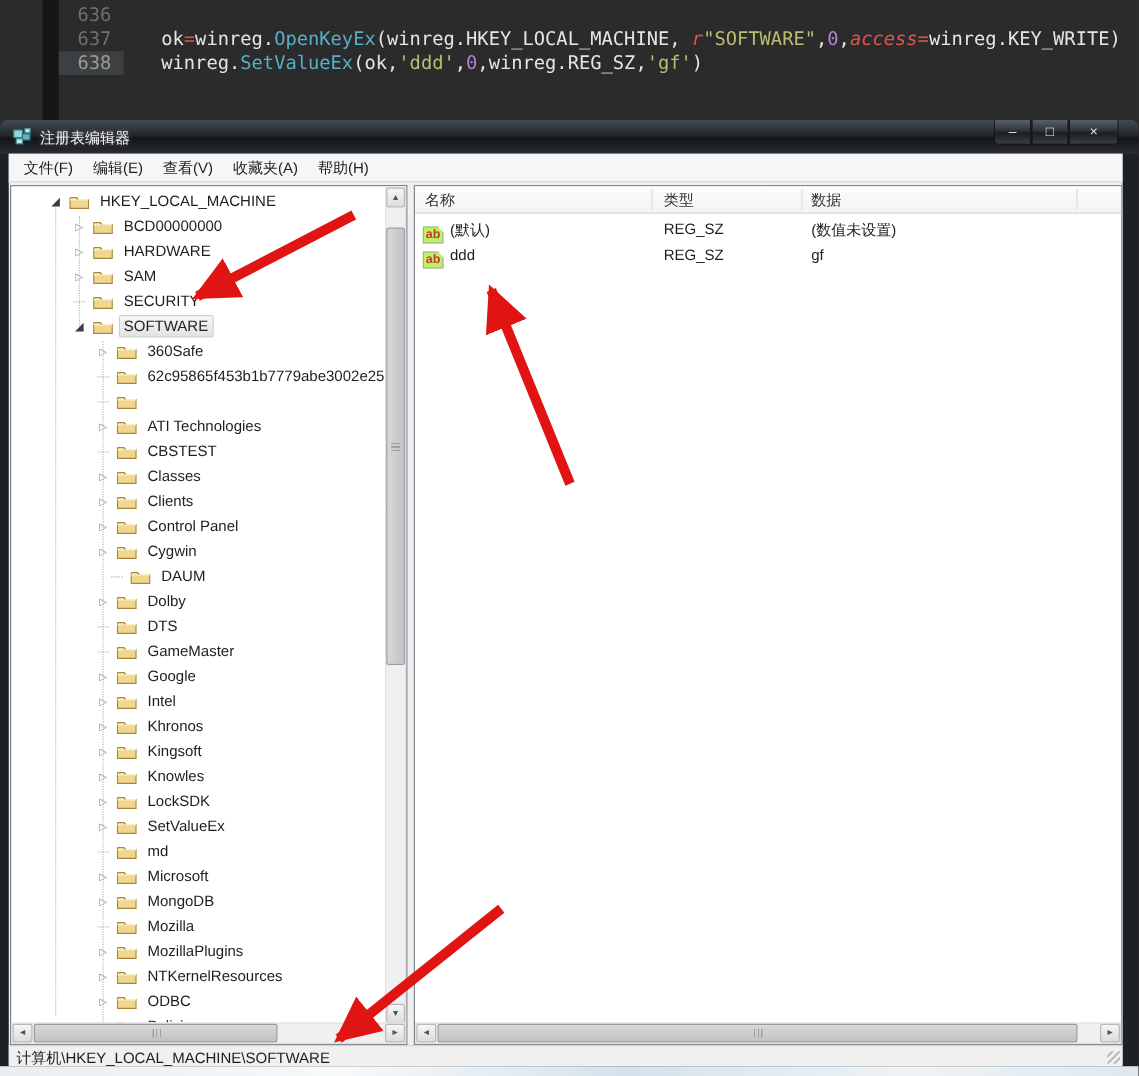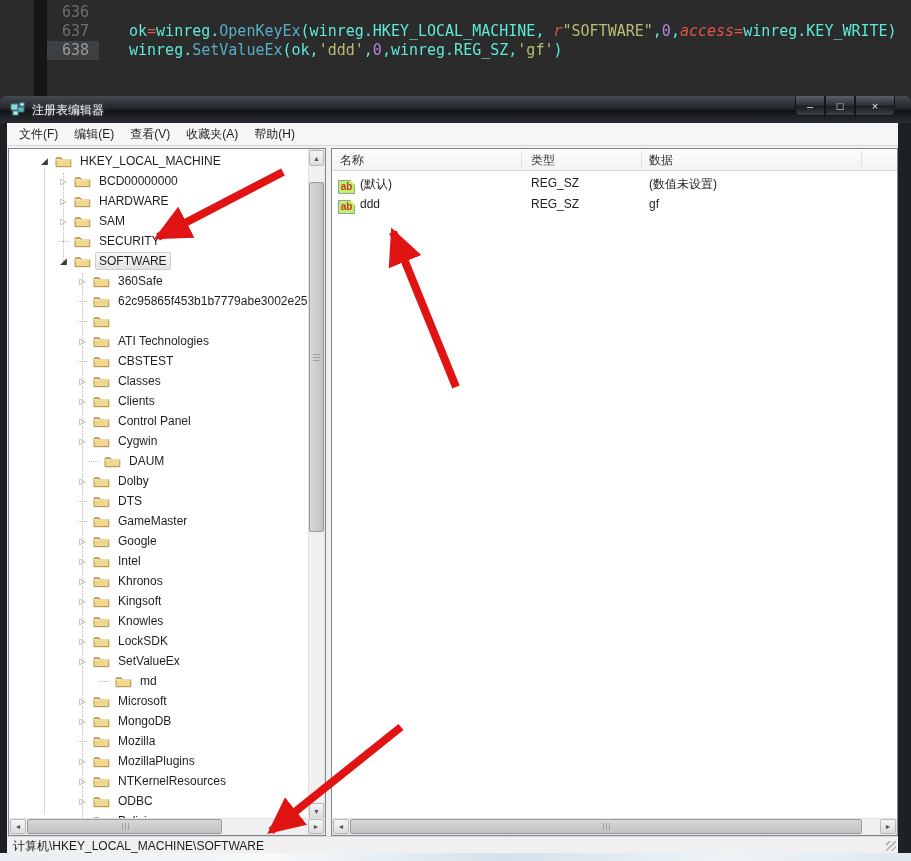--- a/index.html
+++ b/index.html
@@ -8,21 +8,21 @@
 
   
   .editor{position:absolute;left:0;top:0;width:911px;height:116px;background:#2b2b2b;margin-left:34px;}
   .editor .brk-strip{position:absolute;left:0;top:0;width:13px;height:96px;background:#161616;}
   .code-lines{position:absolute;left:13px;top:3px;right:0;
               font-family:"DejaVu Sans Mono",monospace;font-size:15px;line-height:19px;}
   .code-line{display:flex;white-space:pre;}
   .gut{width:42px;flex:none;text-align:right;padding-right:10px;color:#6f6f6f;}
   .gut.cur{background:#3c4042;color:#9a9a9a;}
   .code{padding-left:30px;}
-  .tok-plain{color:#5eead4;}
+  .tok-plain{color:#e5e5e5;}
   .tok-func{color:#57aec8;}
   .tok-str{color:#b9bd72;}
   .tok-num{color:#b285d8;}
   .tok-op{color:#e0544c;}
   .tok-kw{color:#e0544c;font-style:italic;}
 
   
   .window{position:absolute;left:0;top:96px;width:911px;height:757px;
           background:#1d2024;border-radius:6px 6px 0 0;}
   .titlebar{position:absolute;left:0;top:0;width:911px;height:27px;border-radius:6px 6px 0 0;
@@ -440,21 +440,21 @@
                 <span class="exp collapsed">▷</span>
                 <span class="folder">
                   <svg width="17" height="14" viewBox="0 0 17 14">
                     <path d="M1 4.5 L1 12.7 L15.8 12.7 L15.8 5.6 L7.6 5.6 L6.2 4 L1.6 4 Z" fill="#efd78d" stroke="#a8863b" stroke-width="0.9"></path>
                     <path d="M1 5.8 L15.8 5.8" stroke="#f9ecc0" stroke-width="1.2"></path>
                     <path d="M1.2 4 L5.9 4 L7.3 5.6" fill="none" stroke="#a8863b" stroke-width="0.9"></path>
                   </svg>
                 </span>
                 <span class="tree-label">SetValueEx</span>
               </div>
-              <div class="tree-row" style="padding-left: 89px;">
+              <div class="tree-row" style="padding-left: 67px;">
                 <span class="exp leaf">
                   <i></i>
                 </span>
                 <span class="folder">
                   <svg width="17" height="14" viewBox="0 0 17 14">
                     <path d="M1 4.5 L1 12.7 L15.8 12.7 L15.8 5.6 L7.6 5.6 L6.2 4 L1.6 4 Z" fill="#efd78d" stroke="#a8863b" stroke-width="0.9"></path>
                     <path d="M1 5.8 L15.8 5.8" stroke="#f9ecc0" stroke-width="1.2"></path>
                     <path d="M1.2 4 L5.9 4 L7.3 5.6" fill="none" stroke="#a8863b" stroke-width="0.9"></path>
                   </svg>
                 </span>

